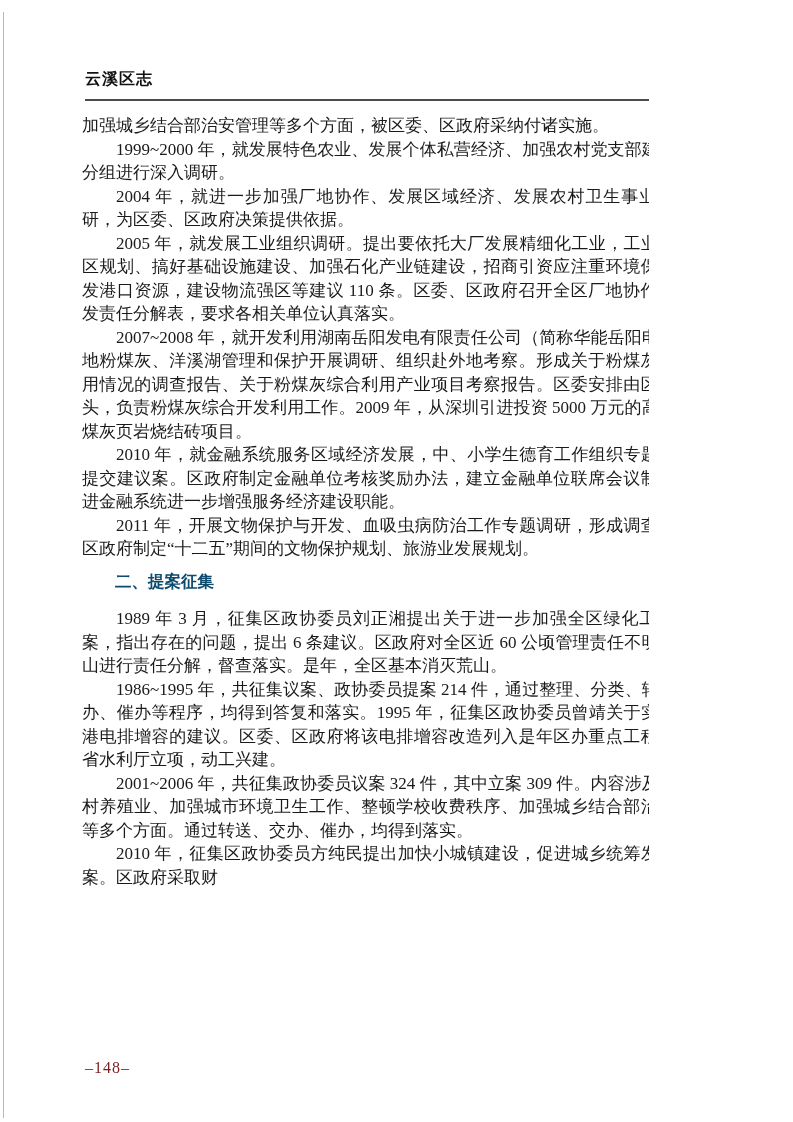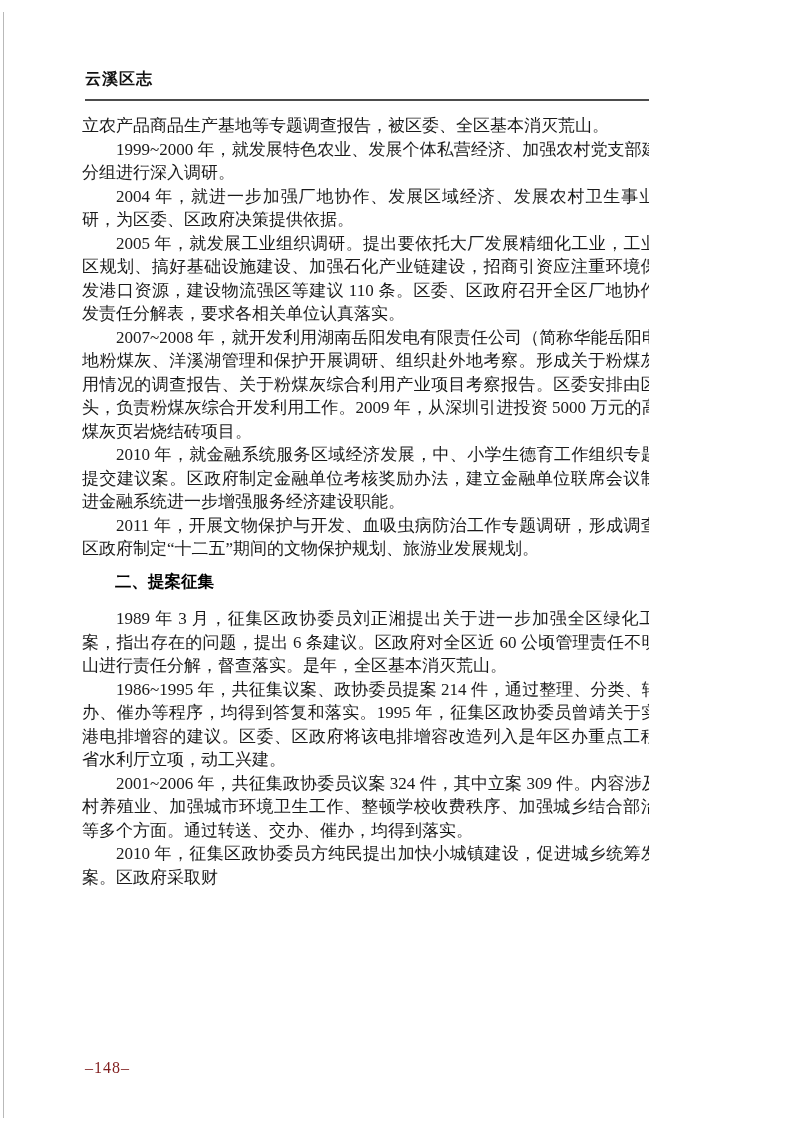--- a/index.html
+++ b/index.html
@@ -61,21 +61,21 @@
     text-indent: 0;
   }
   .section-heading {
     margin: 9px 0 14px 0;
     padding: 0;
     text-indent: 2em;
     font-family: "Liberation Sans", "DejaVu Sans", sans-serif;
     font-weight: bold;
     font-size: 16.5px;
     line-height: 23.5px;
-    color: #000000;
+    color: #0c4a6e;
   }
   .page-number {
     position: absolute;
     left: 85px;
     top: 1031px;
     font-size: 16px;
     letter-spacing: 1px;
     color: #7f1d1d;
     margin-top: 28px;
   }
@@ -85,21 +85,21 @@
 
 <div class="page">
 
   <div class="scan-edge"></div>
 
   <div class="running-header">云溪区志</div>
 
   <div class="header-rule"></div>
 
   <div class="body-text">
-    <p class="continuation">立农产品商品生产基地等专题调查报告，被区委、全区基本消灭荒山。</p>
+    <p class="continuation">加强城乡结合部治安管理等多个方面，被区委、区政府采纳付诸实施。</p>
     <p>1999~2000 年，就发展特色农业、发展个体私营经济、加强农村党支部建设等，分组进行深入调研。</p>
     <p>2004 年，就进一步加强厂地协作、发展区域经济、发展农村卫生事业进行调研，为区委、区政府决策提供依据。</p>
     <p>2005 年，就发展工业组织调研。提出要依托大厂发展精细化工业，工业园要分区规划、搞好基础设施建设、加强石化产业链建设，招商引资应注重环境保护，开发港口资源，建设物流强区等建议 110 条。区委、区政府召开全区厂地协作会，印发责任分解表，要求各相关单位认真落实。</p>
     <p>2007~2008 年，就开发利用湖南岳阳发电有限责任公司（简称华能岳阳电厂）等地粉煤灰、洋溪湖管理和保护开展调研、组织赴外地考察。形成关于粉煤灰综合利用情况的调查报告、关于粉煤灰综合利用产业项目考察报告。区委安排由区政协牵头，负责粉煤灰综合开发利用工作。2009 年，从深圳引进投资 5000 万元的高掺量粉煤灰页岩烧结砖项目。</p>
     <p>2010 年，就金融系统服务区域经济发展，中、小学生德育工作组织专题调研，提交建议案。区政府制定金融单位考核奖励办法，建立金融单位联席会议制度，促进金融系统进一步增强服务经济建设职能。</p>
     <p>2011 年，开展文物保护与开发、血吸虫病防治工作专题调研，形成调查报告。区政府制定“十二五”期间的文物保护规划、旅游业发展规划。</p>
 
     <h2 class="section-heading">二、提案征集</h2>
 
     <p>1989 年 3 月，征集区政协委员刘正湘提出关于进一步加强全区绿化工作的提案，指出存在的问题，提出 6 条建议。区政府对全区近 60 公顷管理责任不明确的荒山进行责任分解，督查落实。是年，全区基本消灭荒山。</p>

